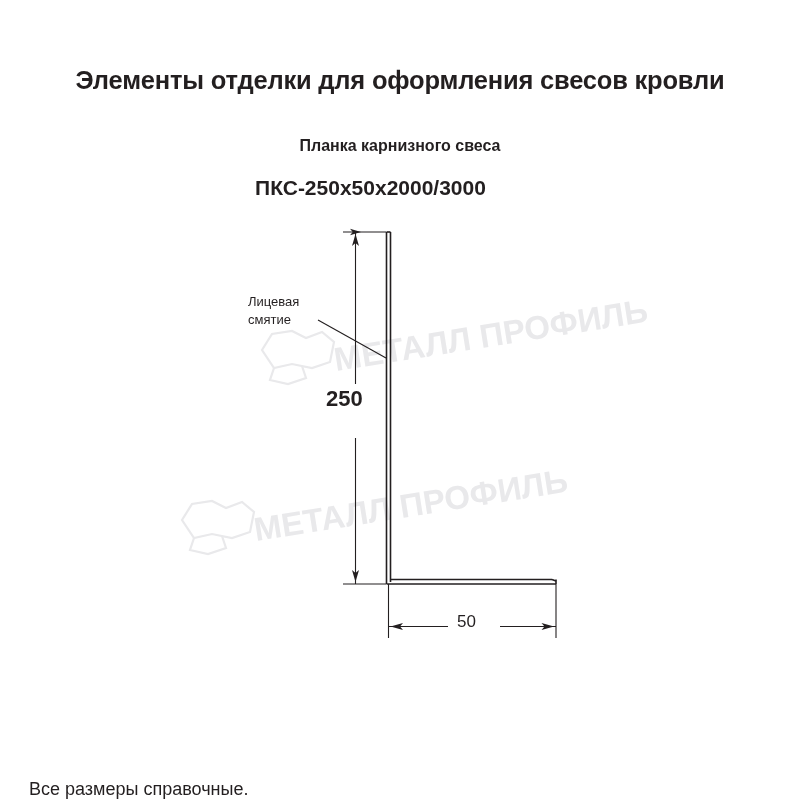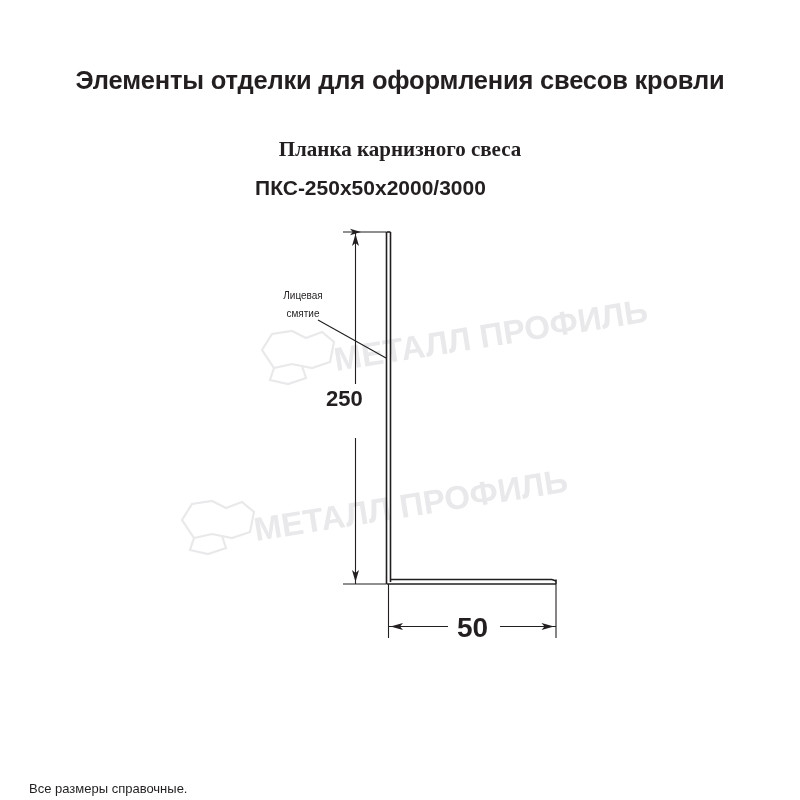--- a/index.html
+++ b/index.html
@@ -35,24 +35,23 @@
     letter-spacing: -0.2px;
     color: #231f20;
   }
 
   .sub-title {
     position: absolute;
     left: 0;
     top: 99px;
     width: 800px;
     text-align: center;
-    font-size: 21px;
-    font-weight: bold;
-    color: #231f20;
-    font-family: Liberation Serif, serif;
+    font-size: 16px;
+    font-weight: bold;
+    color: #231f20;
   }
 
   .sub-title-2 {
     position: absolute;
     left: 0;
     top: 138px;
     width: 741px;
     text-align: center;
     font-size: 21px;
     font-weight: bold;
@@ -72,51 +71,50 @@
     left: 0;
     top: 170px;
     width: 800px;
     height: 470px;
     pointer-events: none;
   }
 
   .label-face {
     position: absolute;
     left: 248px;
-    top: 249px;
+    top: 255px;
     width: 110px;
-    text-align: center;
-    font-size: 10px;
+    font-size: 13px;
     line-height: 18px;
     color: #231f20;
   }
 
   .dim-250 {
     position: absolute;
     left: 326px;
     top: 348px;
     font-size: 22px;
     font-weight: bold;
     color: #231f20;
   }
 
   .dim-50 {
     position: absolute;
     left: 457px;
     top: 574px;
-    font-size: 28px;
-    font-weight: bold;
+    font-size: 17px;
+    font-weight: normal;
     color: #231f20;
   }
 
   .footnotes {
     position: absolute;
     left: 29px;
     top: 740px;
-    font-size: 13px;
+    font-size: 18px;
     line-height: 22px;
     color: #231f20;
   }
   .footnotes div { white-space: nowrap; }
 </style>
 </head>
 <body>
 
 <div class="page">
 

